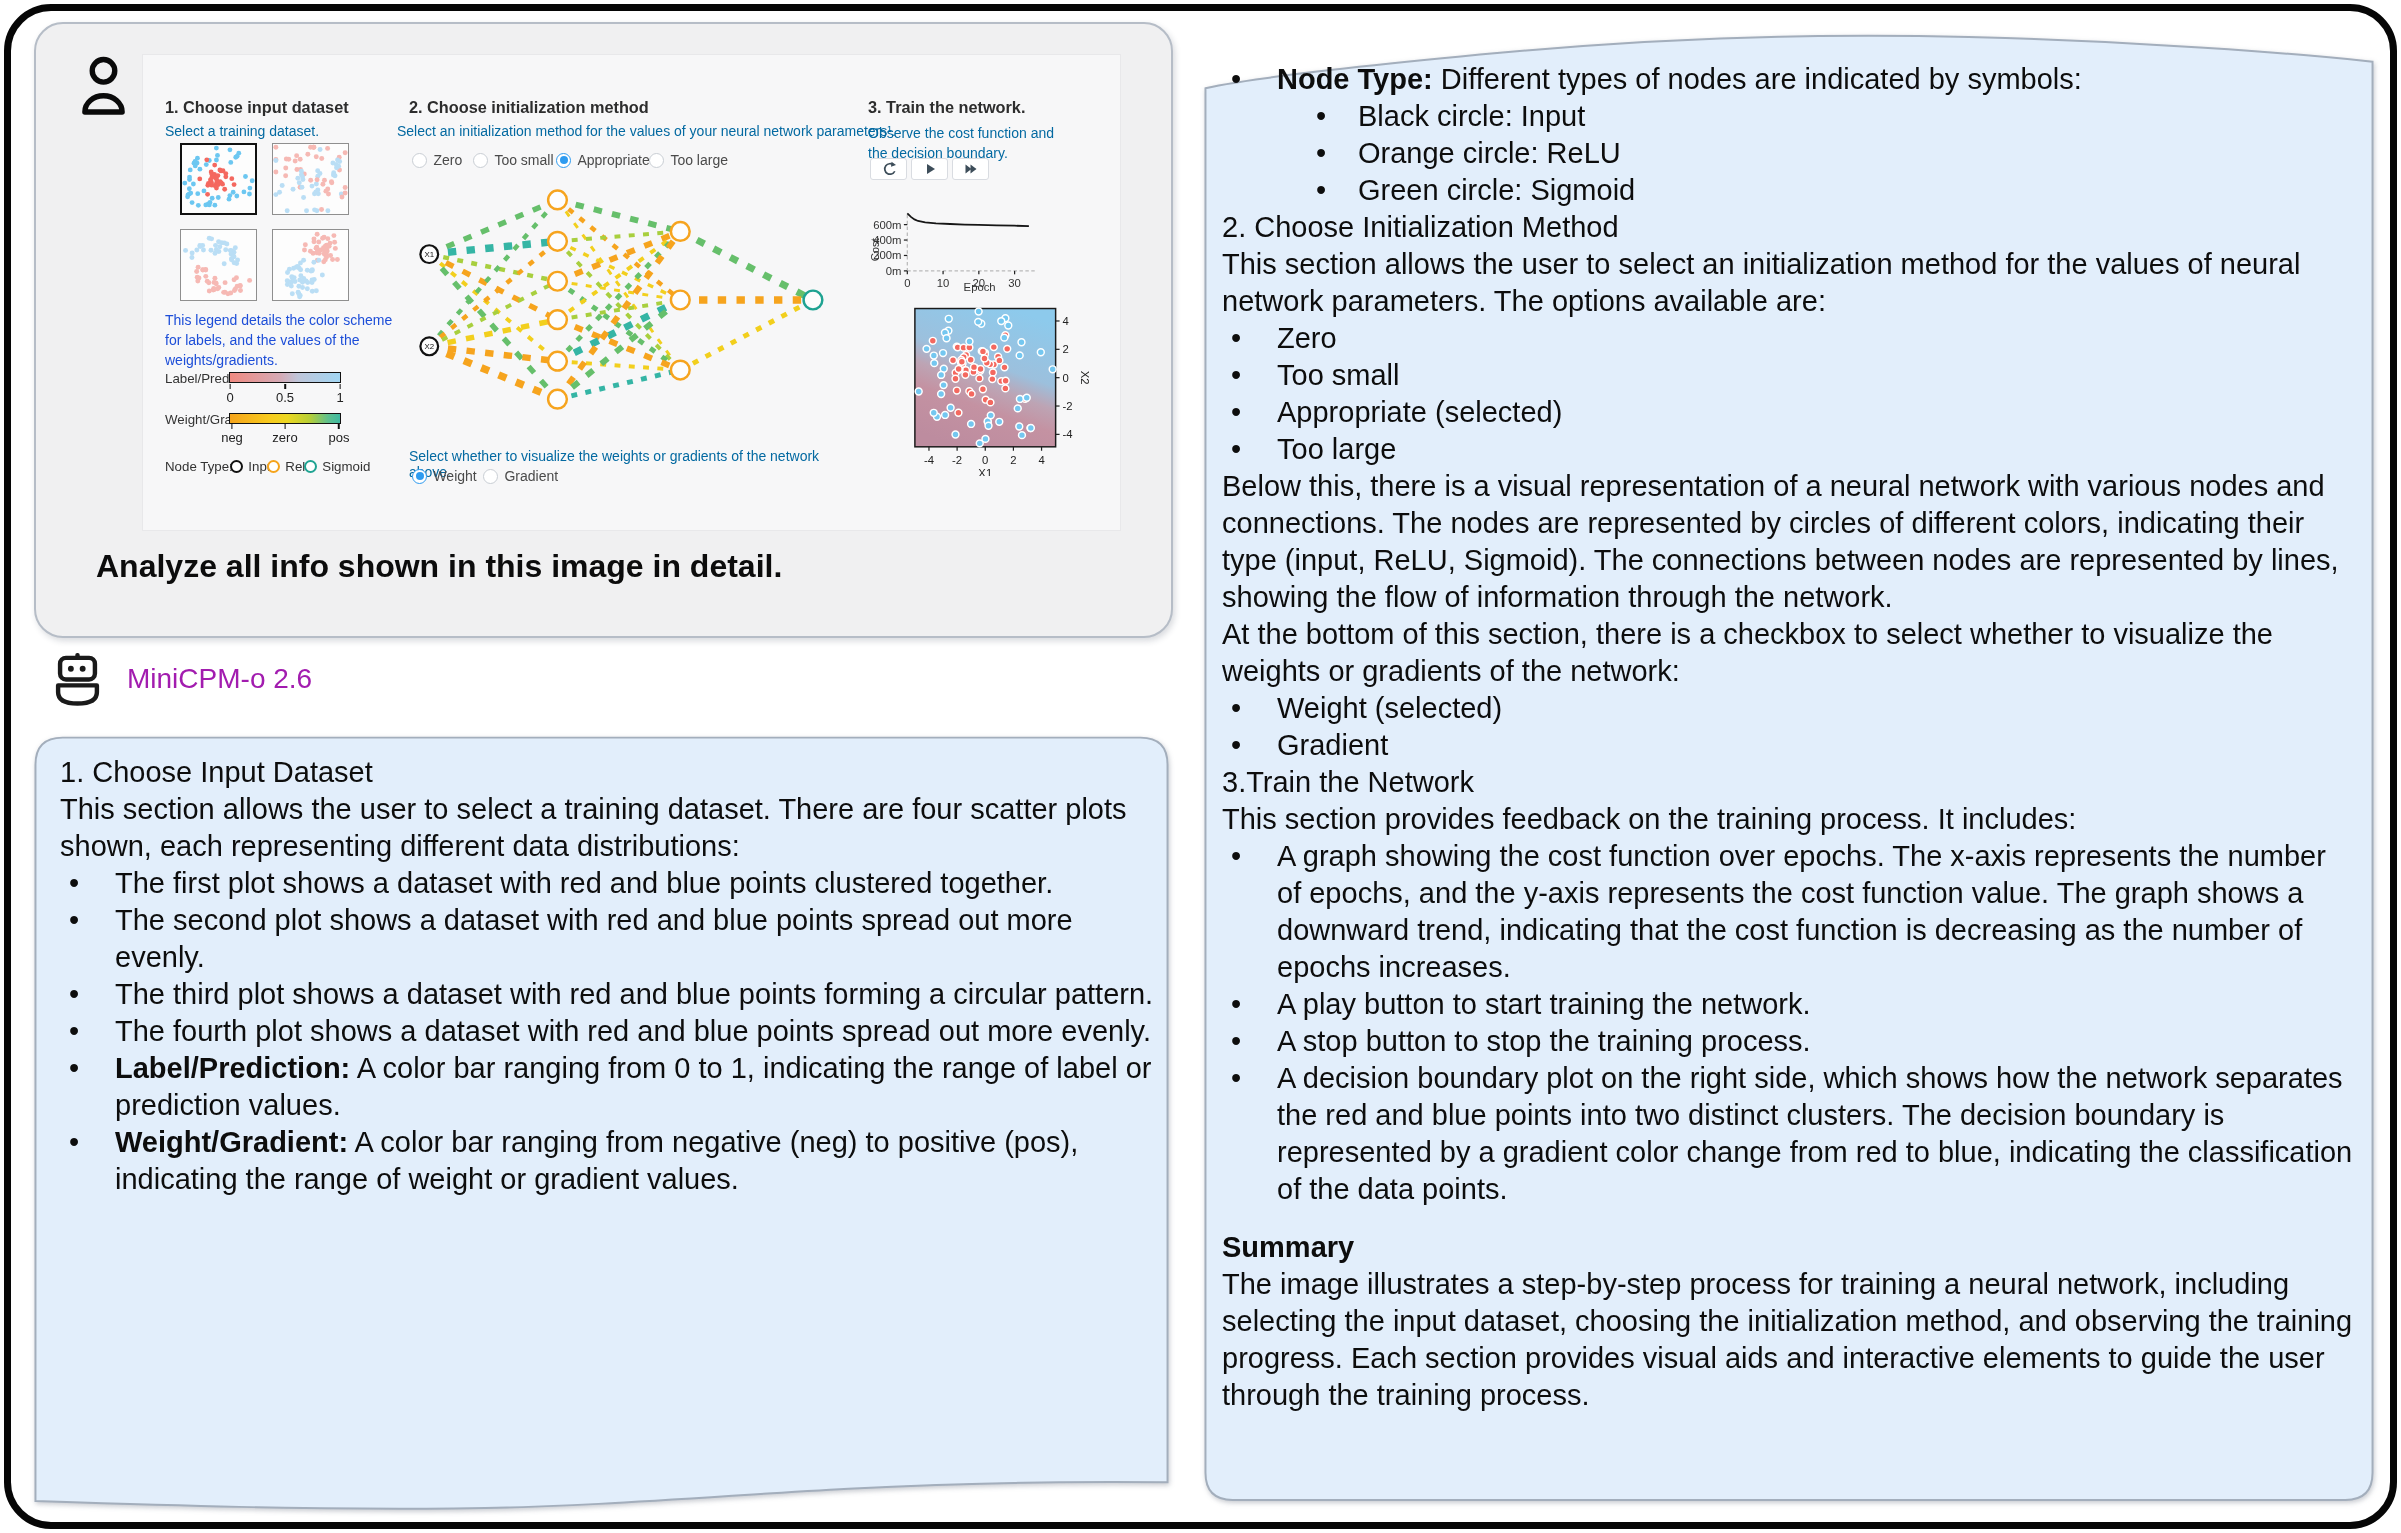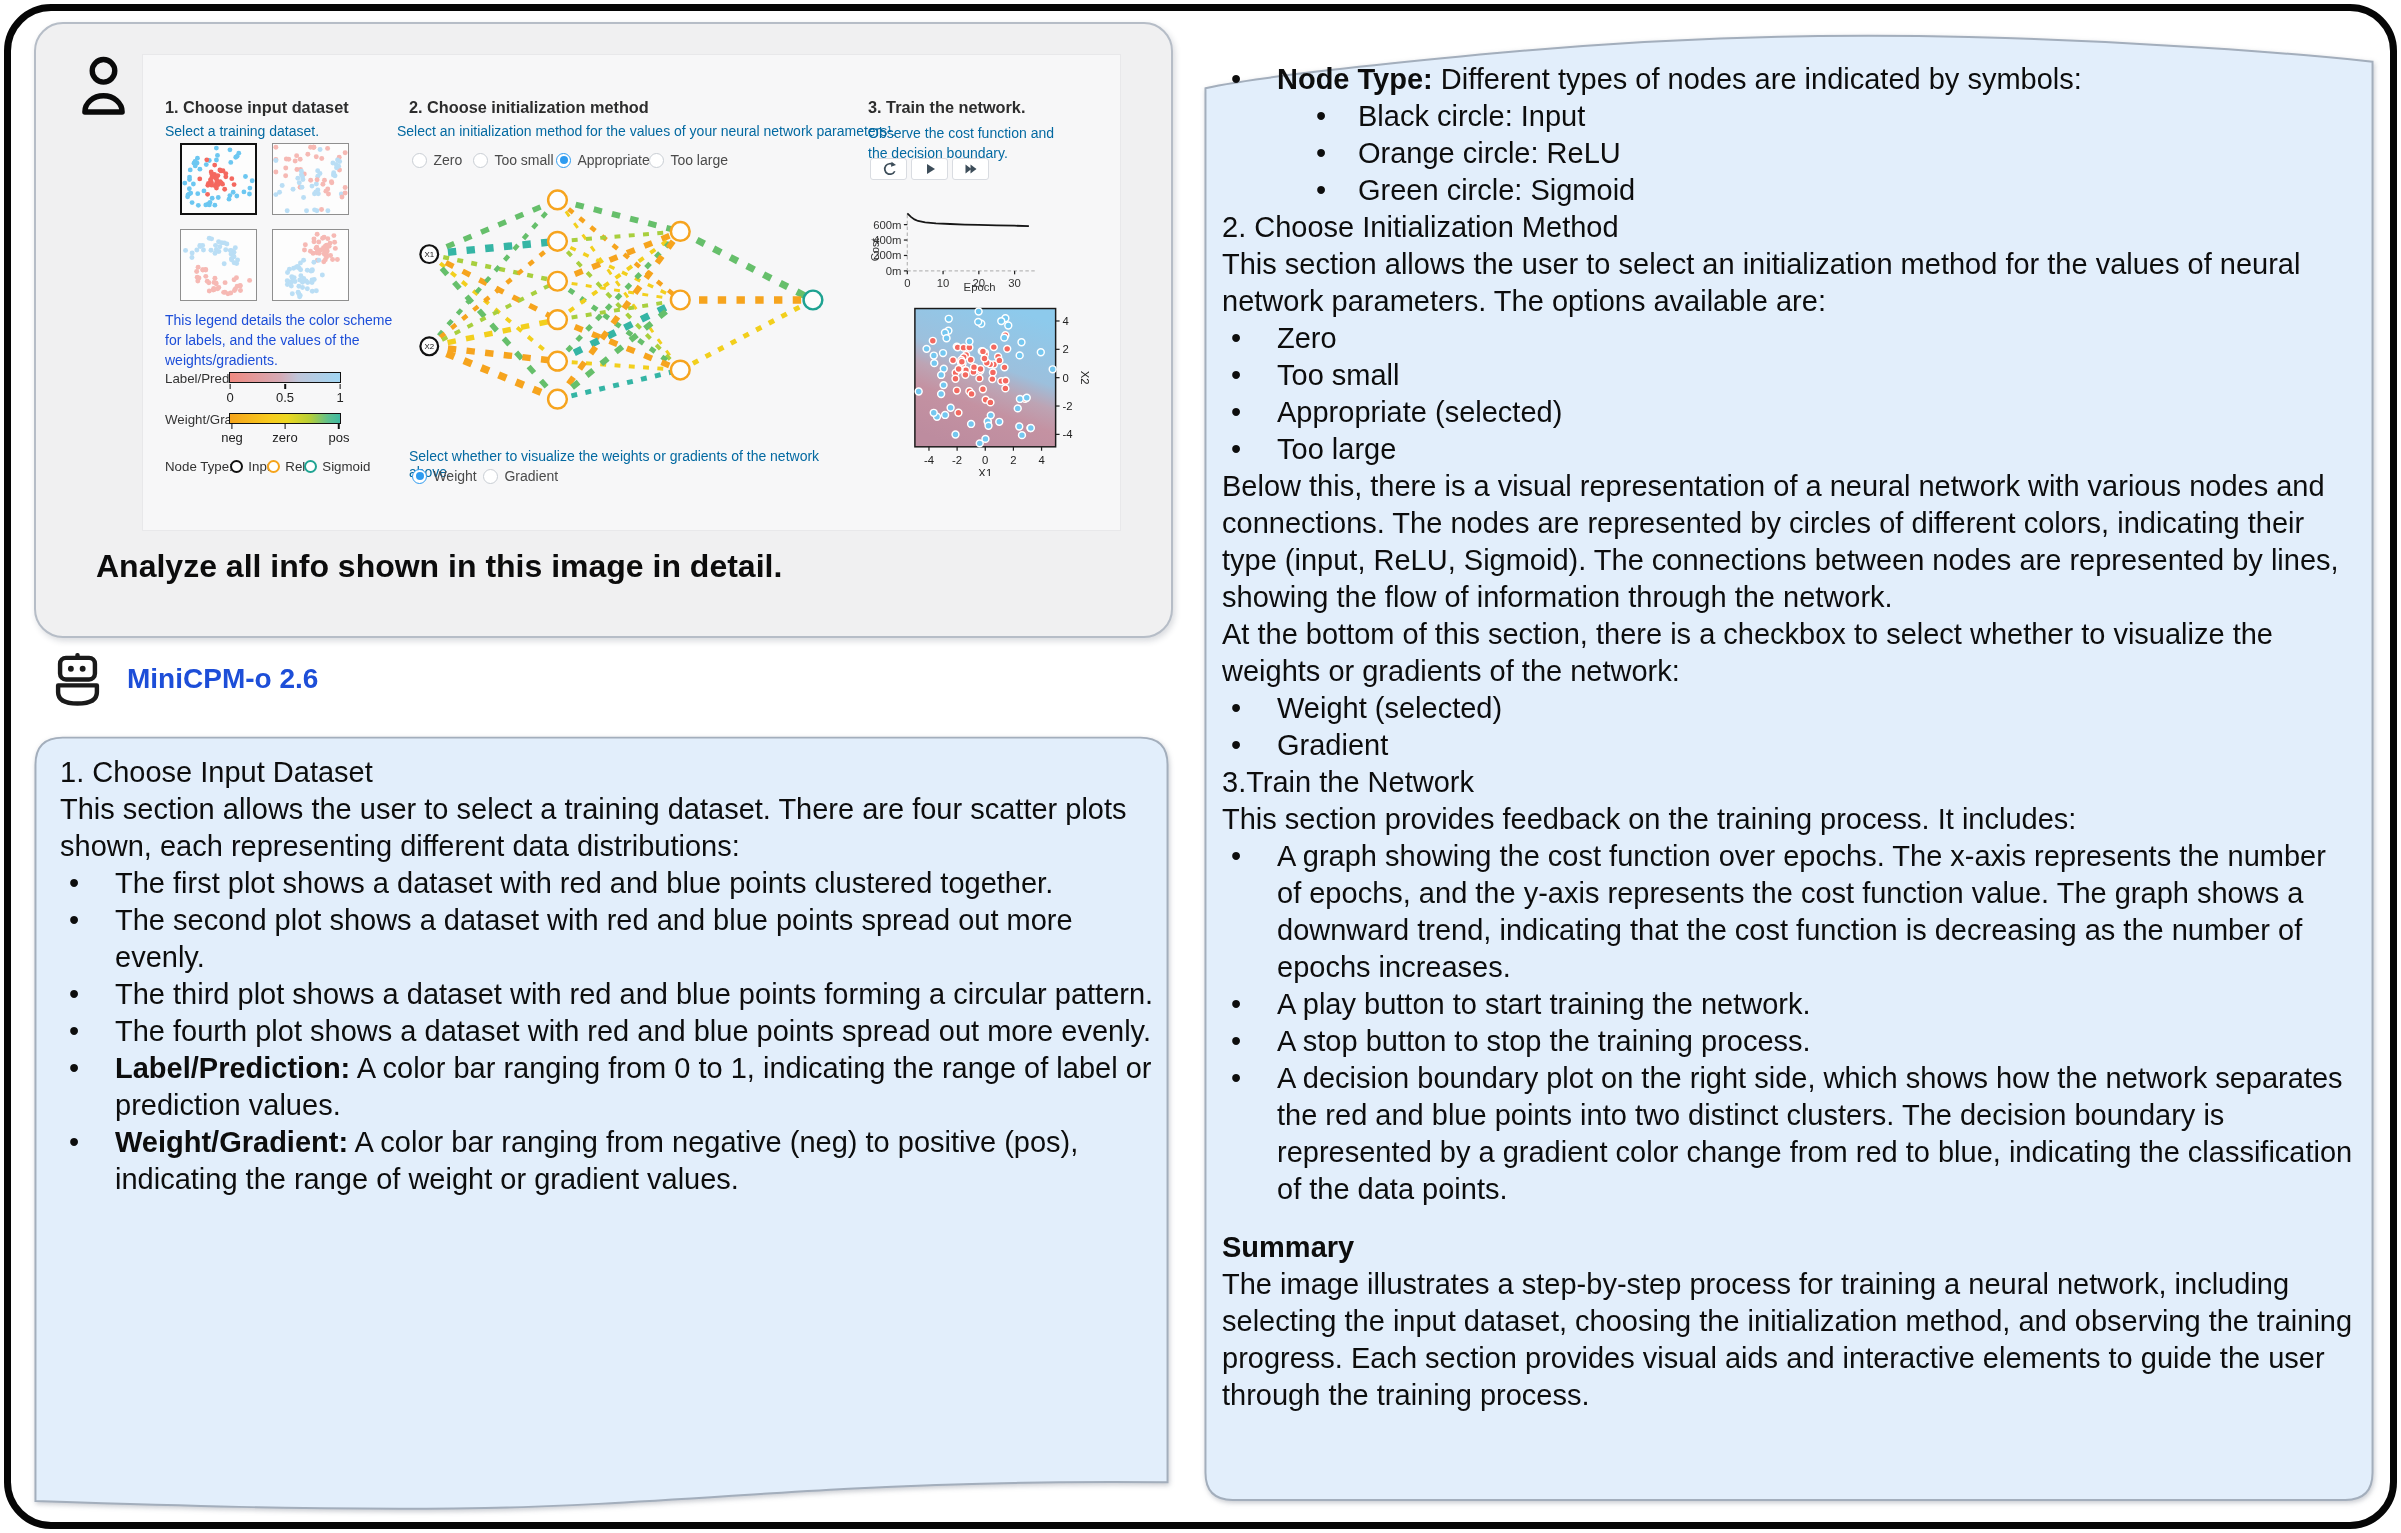--- a/index.html
+++ b/index.html
@@ -29,21 +29,21 @@
   .nt-lbl{font-size:13.3px;color:#333;}
   .radio-item{position:absolute;display:flex;align-items:center;gap:6.4px;}
   .rc{position:relative;width:15px;height:15px;border-radius:50%;border:1.5px solid #c9ced4;background:#fff;box-sizing:border-box;flex:none;}
   .radio-item.sel .rc{border-color:#2e9bf0;}
   .radio-item.sel .rc::after{content:"";position:absolute;inset:2.5px;border-radius:50%;background:#2e9bf0;}
   .rl{font-size:14px;color:#4a4a4a;white-space:nowrap;}
   .tbtn{position:absolute;width:37px;height:22px;background:#fff;border:1px solid #d9dce1;border-radius:3px;display:flex;align-items:center;justify-content:center;box-sizing:border-box;}
 
   
   #model-row{position:absolute;left:54px;top:652px;display:flex;align-items:center;gap:26px;}
-  #model-name{font-size:28px;font-weight:700;color:#1d4ed8;}
+  #model-name{font-size:28px;font-weight:400;color:#a21caf;}
 
   
   .bubble{position:absolute;}
   .bubble svg.shape{position:absolute;left:0;top:0;filter:drop-shadow(1.5px 2.5px 2.5px rgba(70,80,100,.30));}
   .bubble-content{position:absolute;}
   .blk{position:relative;min-height:37px;}
   .blk .txt{font-size:29px;line-height:37px;color:#0d0d0d;}
   .blk .txt b{font-weight:700;}
   .blk.li .txt{padding-left:55px;}
   .blk.li .dot{position:absolute;left:9px;top:0;font-size:29px;line-height:37px;color:#0d0d0d;}

